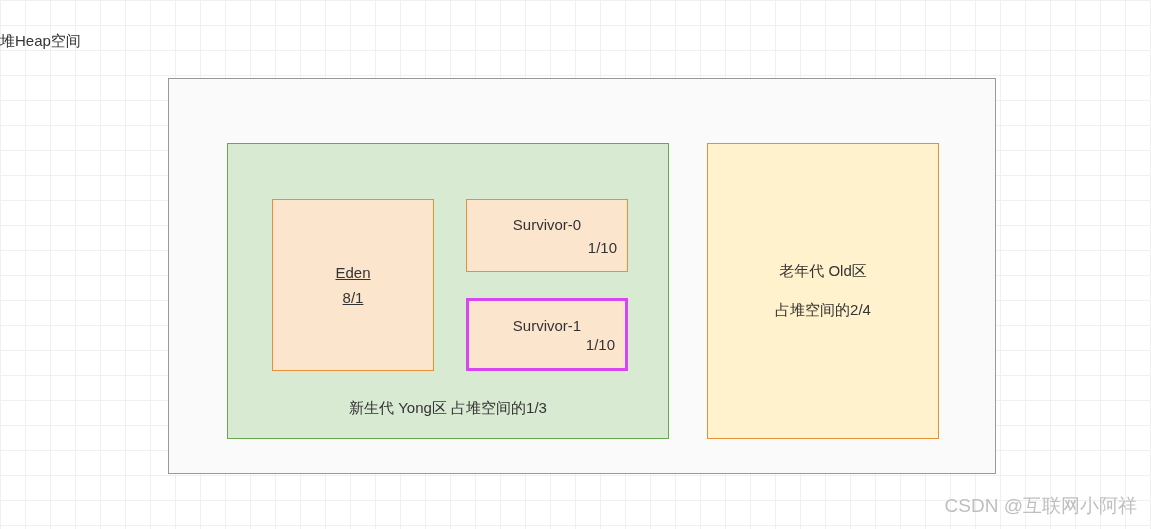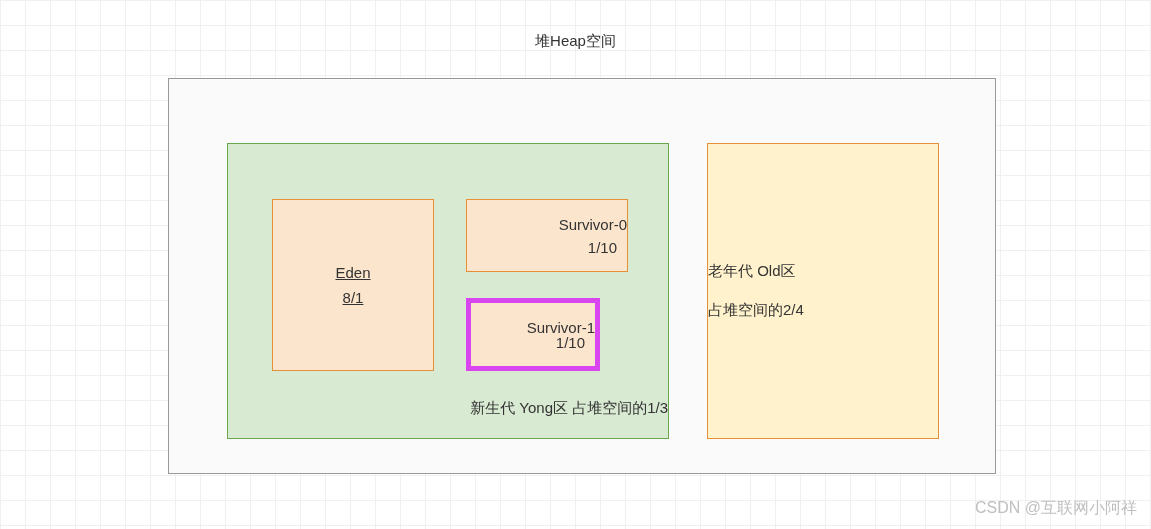--- a/index.html
+++ b/index.html
@@ -14,21 +14,21 @@
       background-image:
         linear-gradient(to right, #f0f0f0 1px, transparent 1px),
         linear-gradient(to bottom, #f0f0f0 1px, transparent 1px);
       background-size: 25px 25px;
     }
     .title {
       position: absolute;
       top: 32px;
       left: 0;
       width: 100%;
-      text-align: center;
+      text-align: left;
     }
     .heap-container {
       position: absolute;
       top: 78px;
       left: 168px;
       width: 828px;
       height: 396px;
       border: 1px solid #999;
       background: #fafafa;
     }
@@ -63,69 +63,69 @@
       width: 162px;
       height: 73px;
       border: 1px solid #e69138;
       background: #fce5cd;
       position: absolute;
     }
     .surv1 {
       position: absolute;
       top: 154px;
       left: 238px;
-      width: 134px;
+      width: 162px;
       height: 73px;
-      border: 5px solid #d946ef;
+      border: 3px solid #d946ef;
       background: #fce5cd;
     }
     .surv-inner {
       position: relative;
       width: 100%;
       height: 100%;
     }
     .surv-name {
       position: absolute;
       top: 16px;
       left: 0;
       width: 100%;
-      text-align: right;
+      text-align: center;
     }
     .surv-ratio {
       position: absolute;
       bottom: 15px;
       right: 10px;
     }
     .young-caption {
       position: absolute;
       bottom: 20px;
       left: 0;
       width: 100%;
-      text-align: right;
+      text-align: center;
     }
     .old-gen {
       position: absolute;
       top: 64px;
       left: 538px;
       width: 232px;
       height: 296px;
       border: 1px solid #e69138;
       background: #fff2cc;
       display: flex;
       flex-direction: column;
-      align-items: flex-start;
+      align-items: center;
       justify-content: center;
       gap: 20px;
     }
     .watermark {
       position: absolute;
       bottom: 10px;
       right: 14px;
       color: #bfbfbf;
-      font-size: 16px;
+      font-size: 19px;
     }
   </style>
 </head>
 <body>
 
 <div class="title">堆Heap空间</div>
 
 <div class="heap-container">
 
   <div class="young-gen">

